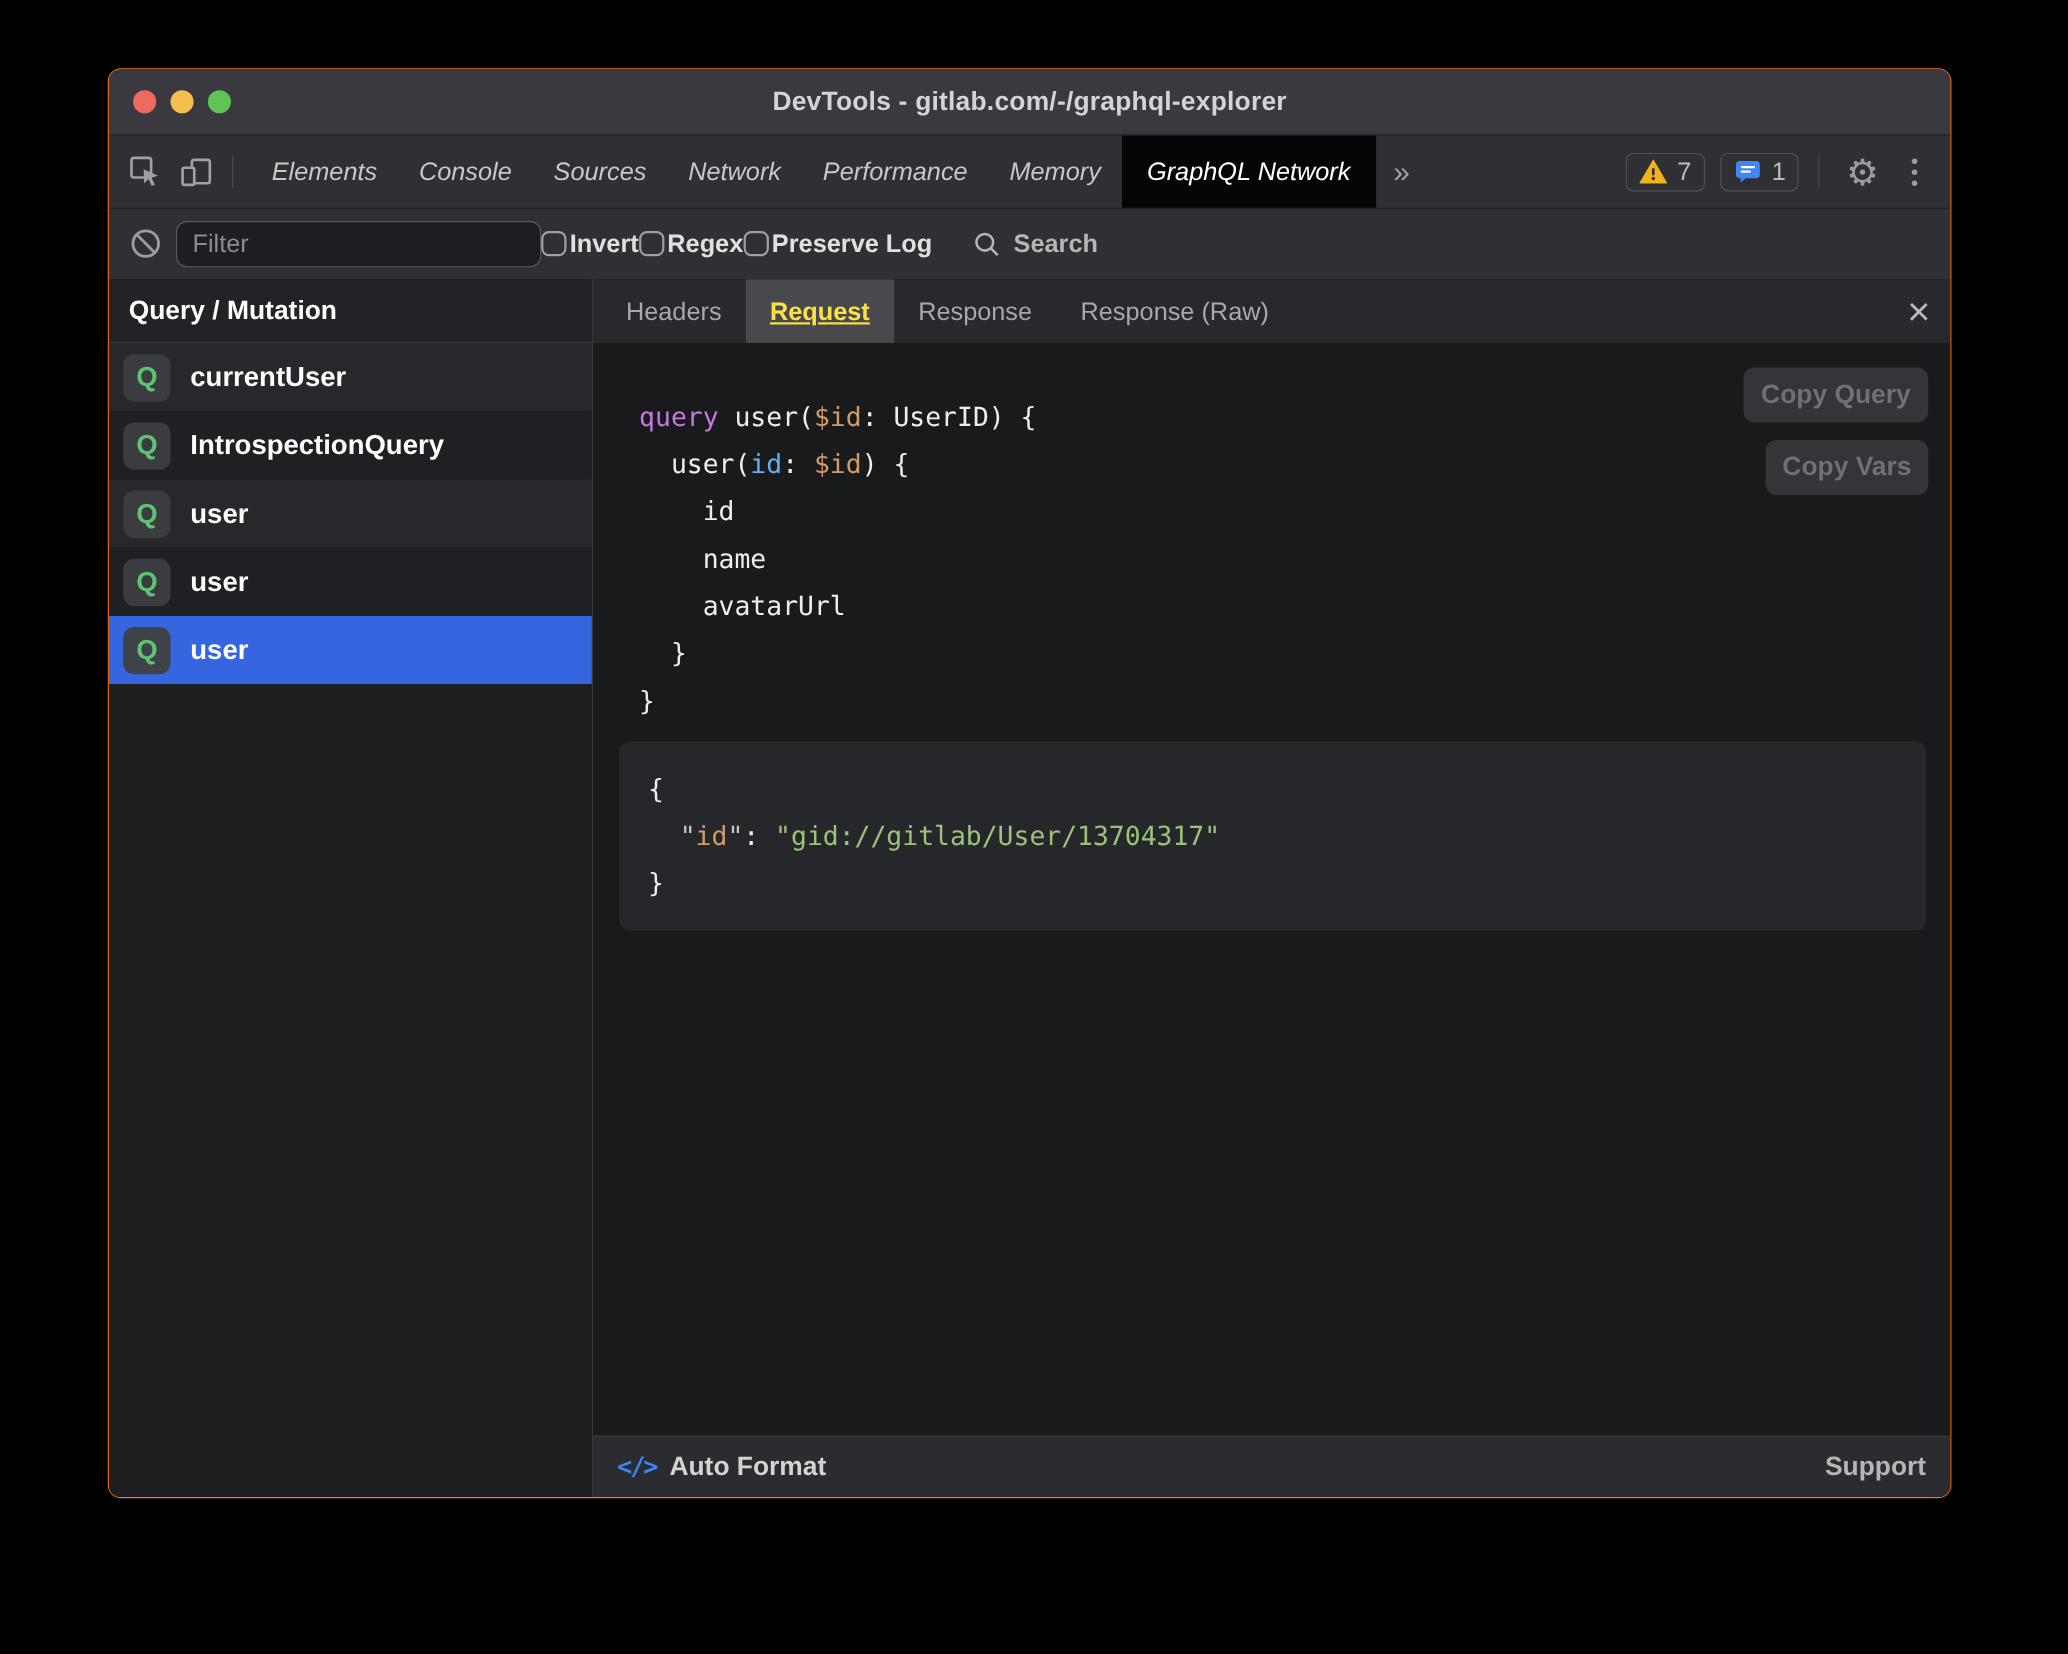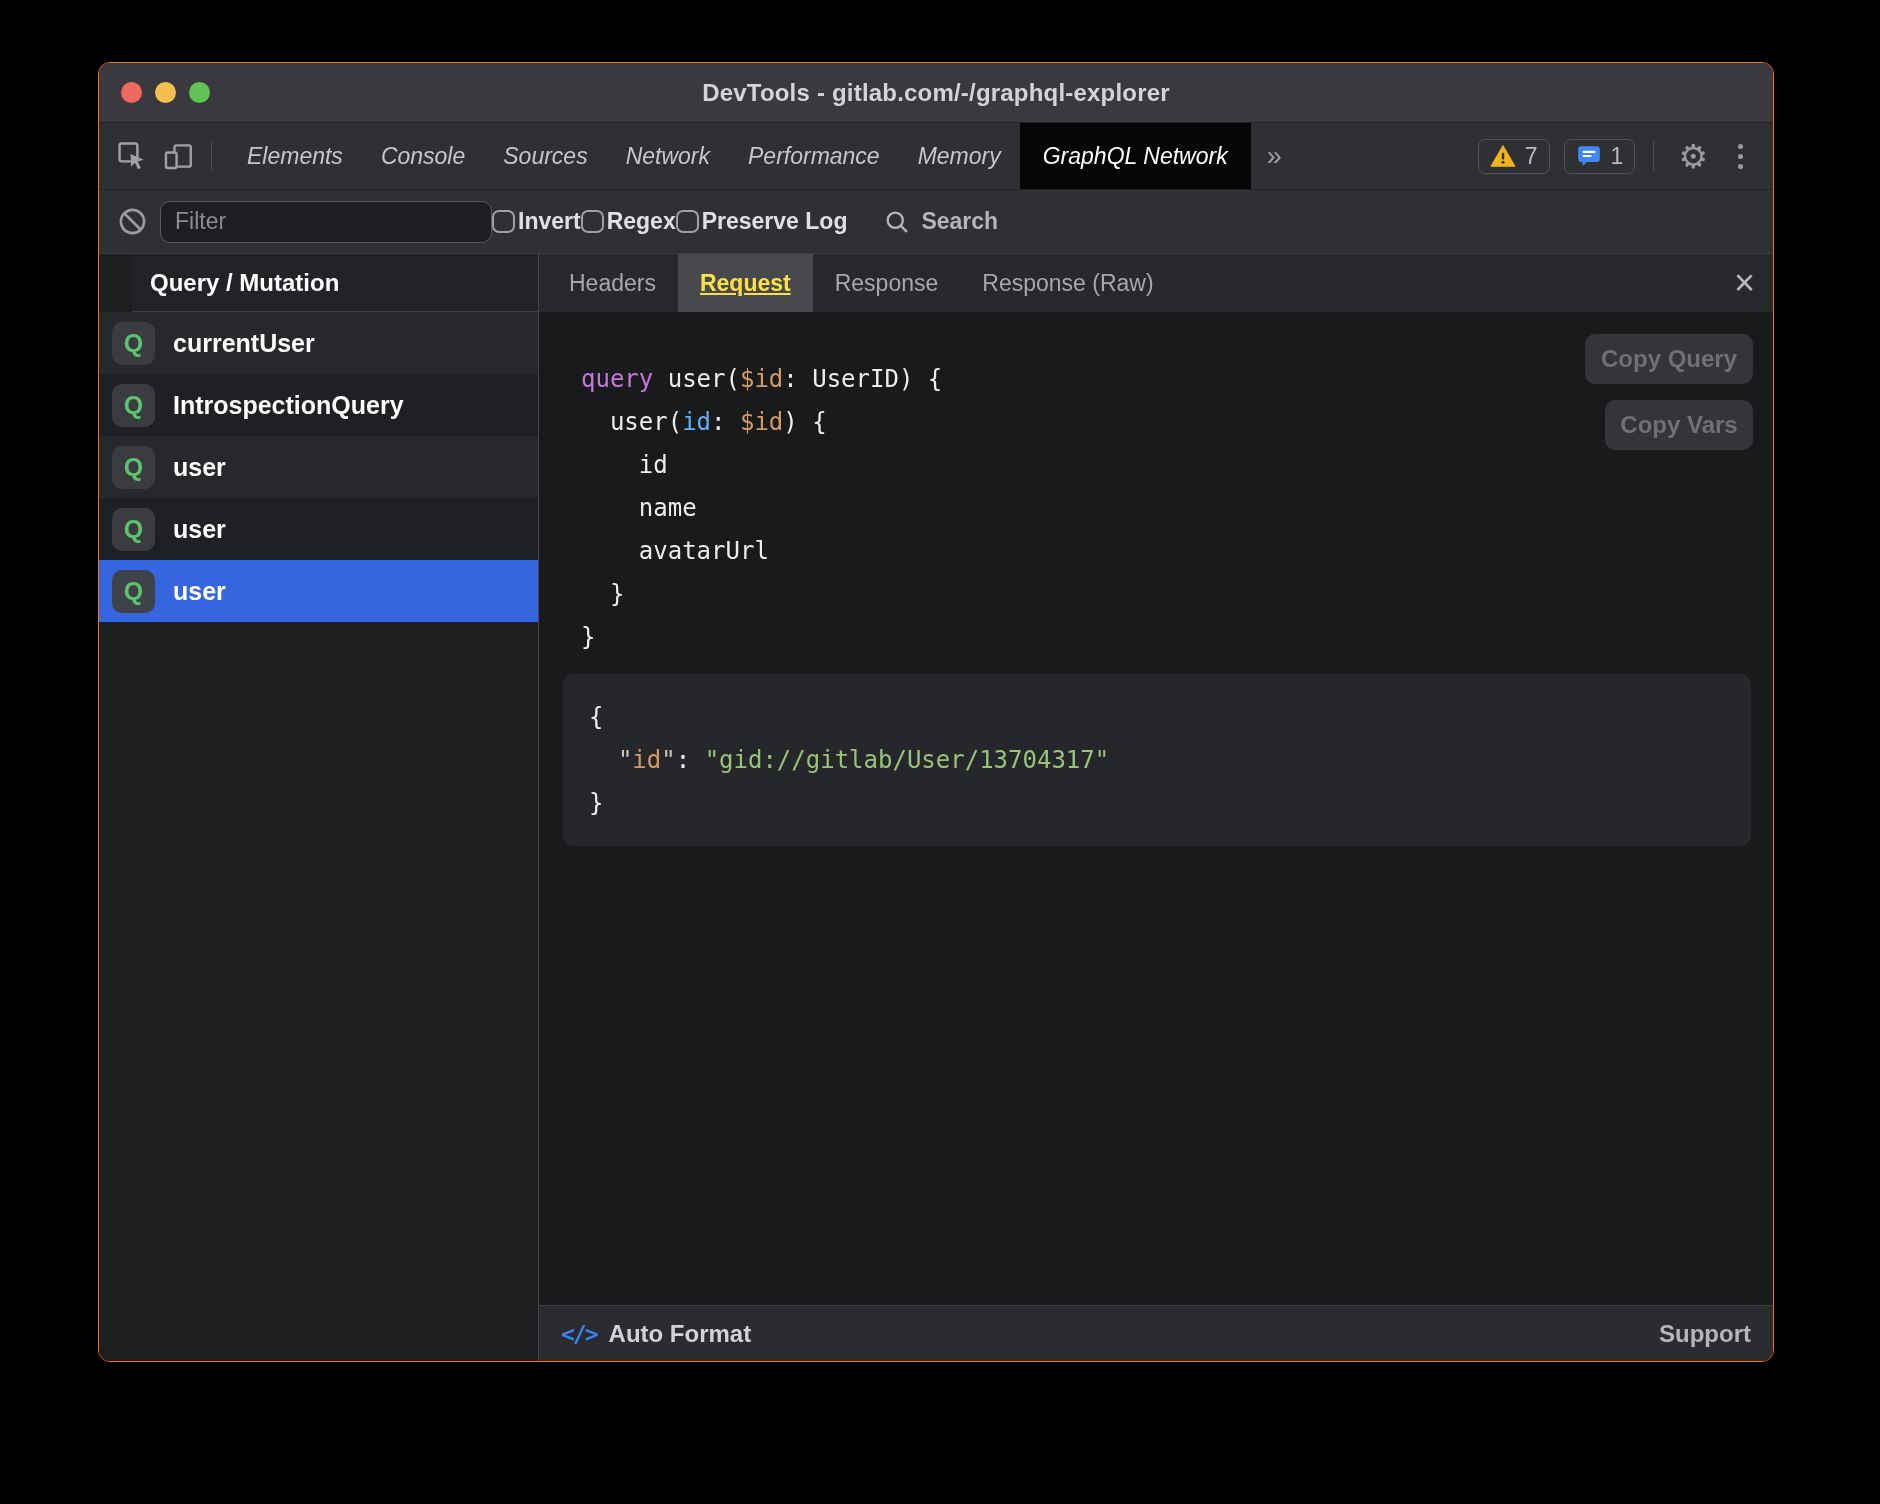--- a/index.html
+++ b/index.html
@@ -44,21 +44,21 @@
   .chk-group { display:flex; align-items:center; gap:3px; }
   .chk { width:23px; height:23px; border:2.5px solid #9fa0a3; border-radius:7px; background:transparent; }
   .chk-label { color:#e0e0e2; font-size:23px; font-weight:700; }
   .search-group { display:flex; align-items:center; gap:10px; margin-left:36px; }
   .search-label { color:#b5b6b8; font-size:23px; font-weight:700; }
 
   
   .main { flex:1; display:flex; min-height:0; border-top:1px solid #3a3b3e; }
 
   .sidebar { width:440px; flex:0 0 auto; background:#1d1e20; display:flex; flex-direction:column; border-right:1px solid #454649; }
-  .side-header { height:58px; flex:0 0 auto; display:flex; align-items:center; padding-left:18px; color:#fff; font-size:24px; font-weight:700; border-bottom:1px solid #3e3f42; background:#222327;margin-left:33px; }
+  .side-header { height:58px; flex:0 0 auto; display:flex; align-items:center; padding-left:18px; color:#fff; font-size:24px; font-weight:700; border-bottom:1px solid #3e3f42; background:#222327; }
   .qrow { height:62px; flex:0 0 auto; display:flex; align-items:center; gap:18px; padding-left:13px; cursor:default; }
   .qrow.alt-a { background:#27282b; }
   .qrow.alt-b { background:#1f2023; }
   .qrow.selected { background:#3566e0; }
   .qbadge { width:43px; height:43px; border-radius:10px; background:#3b3c3f; display:flex; align-items:center; justify-content:center; color:#5dc371; font-size:25px; font-weight:700; flex:0 0 auto; }
   .qrow.selected .qbadge { background:#3d4349; }
   .qlabel { color:#fdfdfd; font-size:25px; font-weight:700; }
   .side-fill { flex:1; background:#1d1e20; }
 
   .rightpanel { flex:1; display:flex; flex-direction:column; min-width:0; background:#191a1c; }

